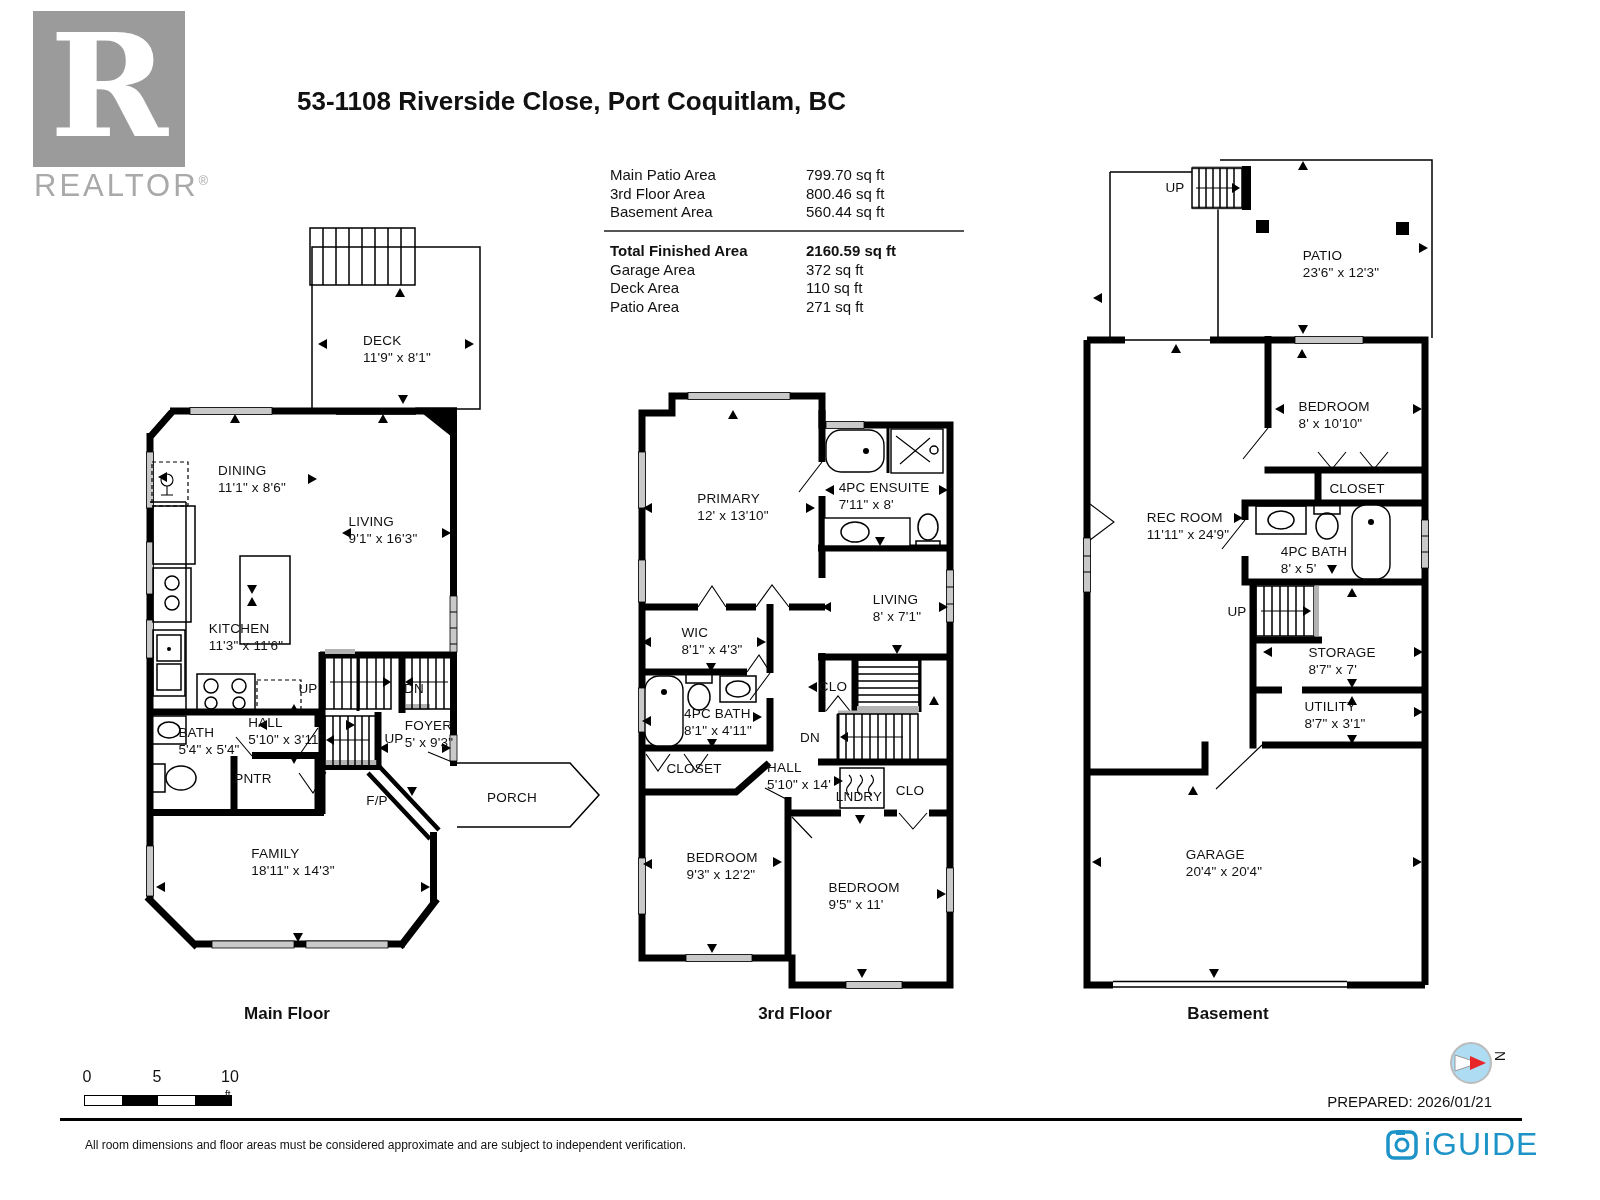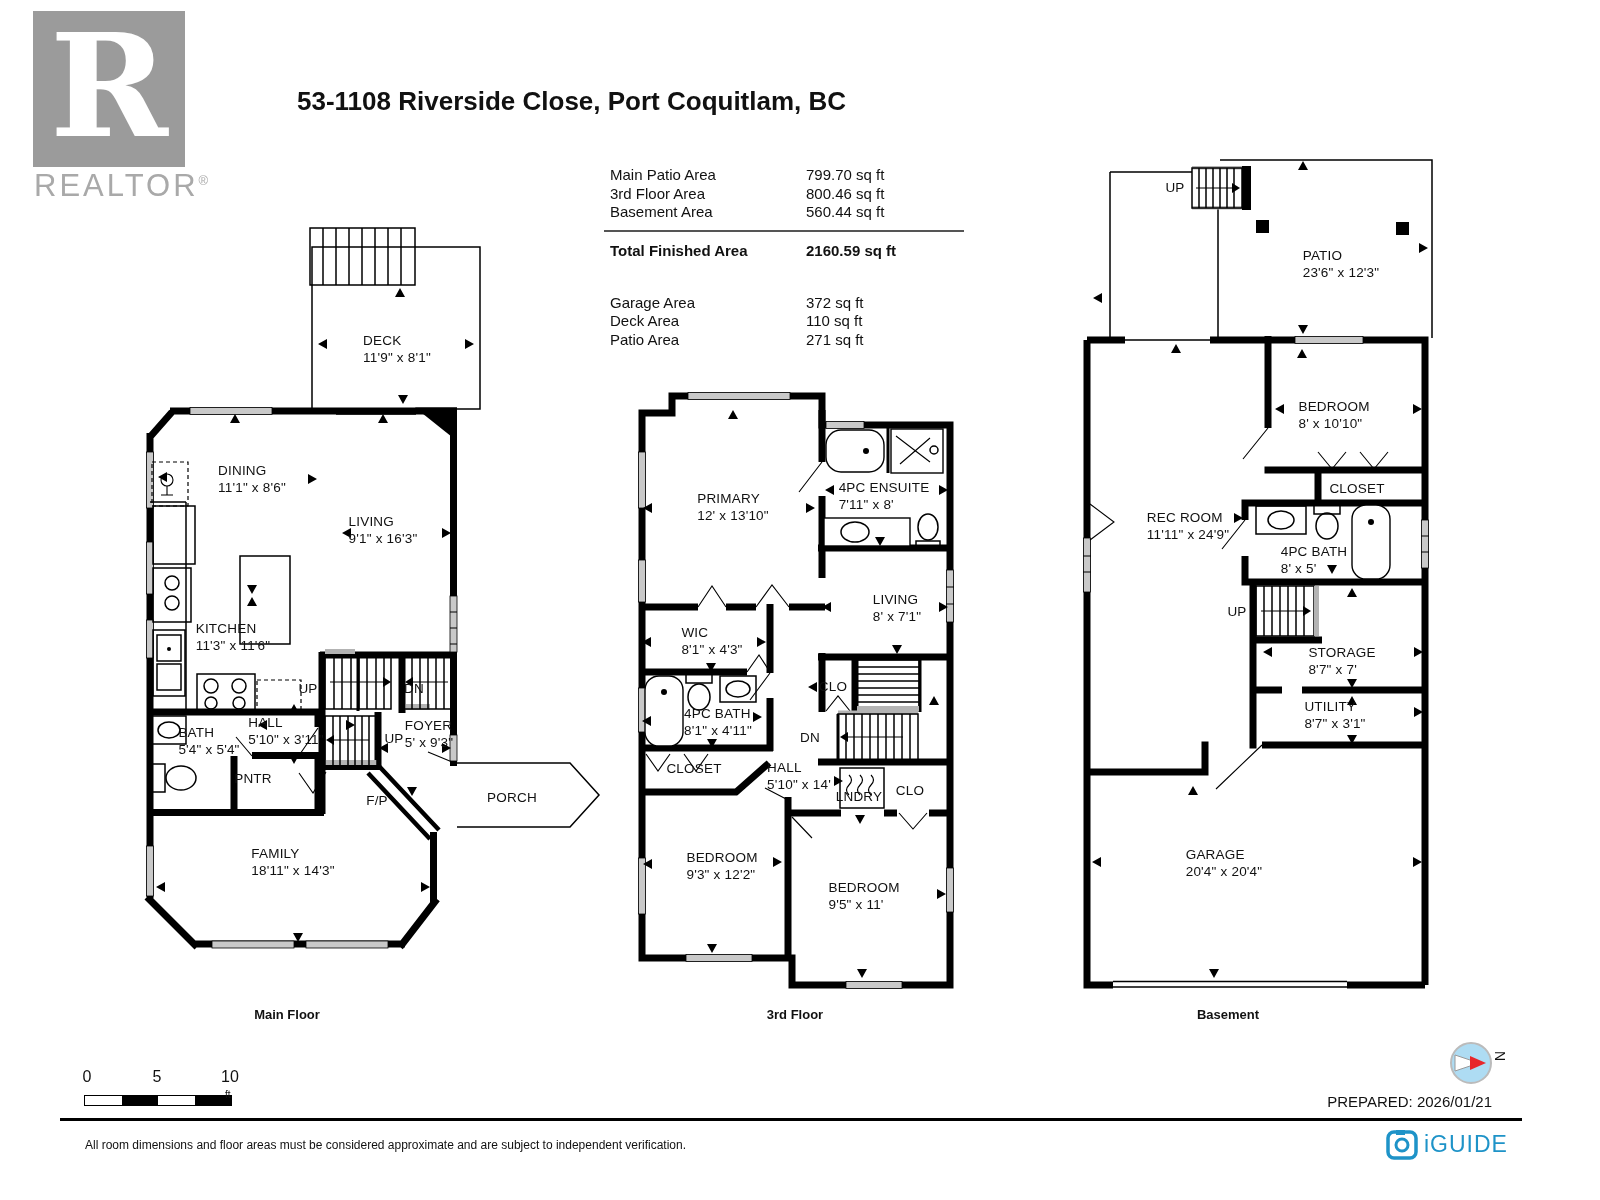--- a/index.html
+++ b/index.html
@@ -3,47 +3,47 @@
 <meta charset="utf-8">
 <style>
   html,body{margin:0;padding:0}
   body{width:1600px;height:1200px;background:#fff;position:relative;overflow:hidden;
        font-family:"Liberation Sans",sans-serif;color:#111}
   .abs{position:absolute}
   
   .rl{position:absolute;transform:translate(-50%,-50%);text-align:left;
       font-size:13.5px;line-height:17px;color:#111;white-space:nowrap;letter-spacing:.2px}
   .floor-title{position:absolute;transform:translate(-50%,-50%);font-weight:bold;
-      font-size:13px;color:#111;white-space:nowrap}
+      font-size:17px;color:#111;white-space:nowrap}
   
   .main-title{position:absolute;left:297px;top:86px;font-size:26px;font-weight:bold;white-space:nowrap}
   .logo-box{position:absolute;left:33px;top:11px;width:152px;height:156px;background:#9b9b9b;
       color:#fff;font-family:"DejaVu Serif",serif;font-weight:bold;font-size:142px;
       line-height:150px;text-align:center}
   .logo-word{position:absolute;left:34px;top:168px;font-size:31px;color:#a9a9a9;
       letter-spacing:3px;white-space:nowrap}
   .logo-word sup{font-size:13px}
   
   .atable{position:absolute;left:610px;top:166px;width:360px;font-size:15px}
   .atrow{display:flex;height:18.5px;line-height:18.5px}
   .atrow .lab{width:196px}
   .divline{height:2px;background:#555;margin:8px 0 0 -6px;width:360px}
   .attotal{font-weight:bold;margin-top:9px;height:20px;line-height:20px}
-  .atextras{margin-top:33px}
+  .atextras{margin-top:0}
   
   .sb-num{position:absolute;transform:translateX(-50%);font-size:16px;top:1068px}
   .sb-bar{position:absolute;left:84px;top:1095px;width:146px;height:9px;border:1px solid #000;display:flex}
   .sb-bar div{flex:1}
   .sb-ft{position:absolute;left:225px;top:1089px;font-size:10px}
   
   .prepared{position:absolute;right:108px;top:1093px;font-size:15px}
   .fline{position:absolute;left:60px;top:1118px;width:1462px;height:3px;background:#000}
   .disclaimer{position:absolute;left:85px;top:1138px;font-size:12px}
   .iguide{position:absolute;left:1384px;top:1126px;display:flex;align-items:center;gap:3px}
-  .iguide .brandtext{font-size:23px;color:#1e93c8;letter-spacing:1px}
+  .iguide .brandtext{font-size:32px;color:#1e93c8;letter-spacing:1px}
   svg text{font-family:"Liberation Sans",sans-serif}
   
   .wall{stroke:#000;stroke-width:7;fill:none}
   .wall5{stroke:#000;stroke-width:4.5;fill:none}
   .wall3{stroke:#000;stroke-width:3;fill:none}
   .thin{stroke:#000;stroke-width:1.5;fill:none}
   .hair{stroke:#000;stroke-width:1.1;fill:none}
   .dash{stroke:#000;stroke-width:1.2;fill:none;stroke-dasharray:4 3}
   .win{fill:#c9c9c9;stroke:#000;stroke-width:.8}
   .gray{fill:#b3b3b3}
@@ -343,21 +343,21 @@
     <div>11'9" x 8'1"</div>
   </div>
 <div class="rl" style="left:252px;top:479px">
     <div>DINING</div>
     <div>11'1" x 8'6"</div>
   </div>
 <div class="rl" style="left:383px;top:530px">
     <div>LIVING</div>
     <div>9'1" x 16'3"</div>
   </div>
-<div class="rl" style="left:233px;top:637px">
+<div class="rl" style="left:246px;top:637px">
     <div>KITCHEN</div>
     <div>11'3" x 11'6"</div>
   </div>
 <div class="rl" style="left:308px;top:688px">UP</div>
 <div class="rl" style="left:414px;top:688px">DN</div>
 <div class="rl" style="left:394px;top:738px">UP</div>
 <div class="rl" style="left:429px;top:734px">
     <div>FOYER</div>
     <div>5' x 9'3"</div>
   </div>

